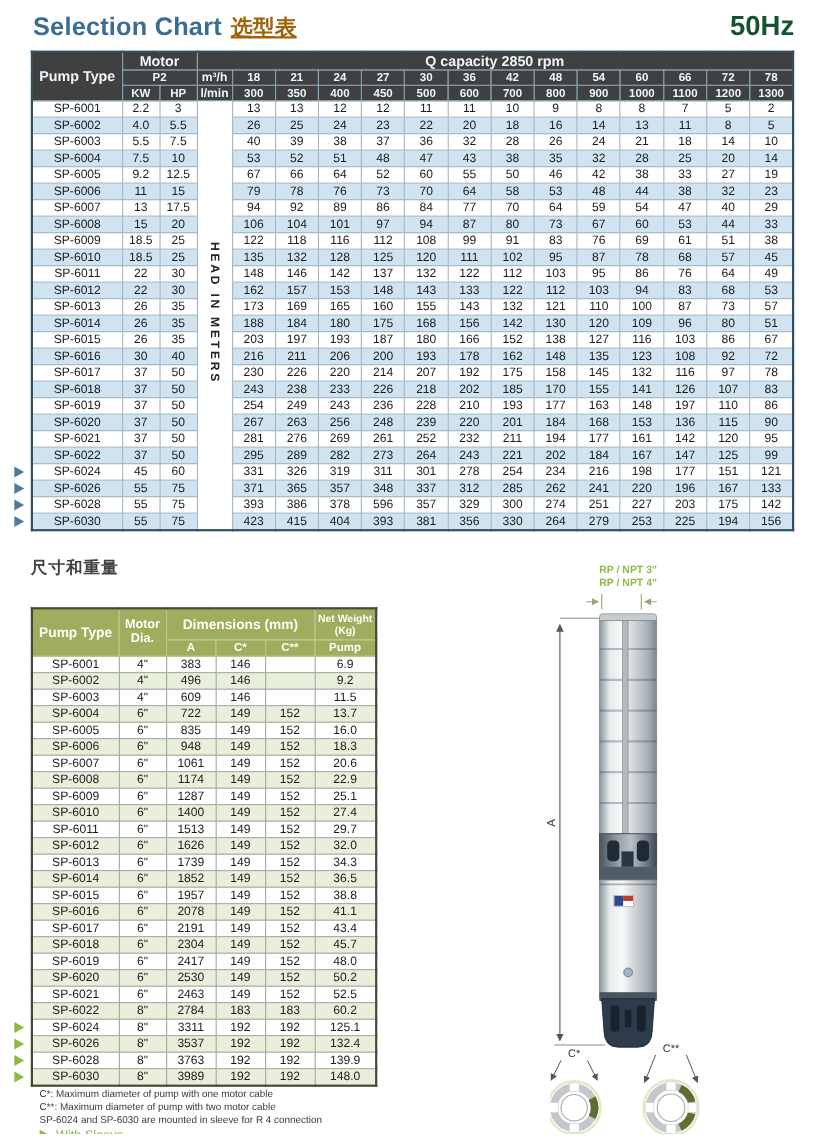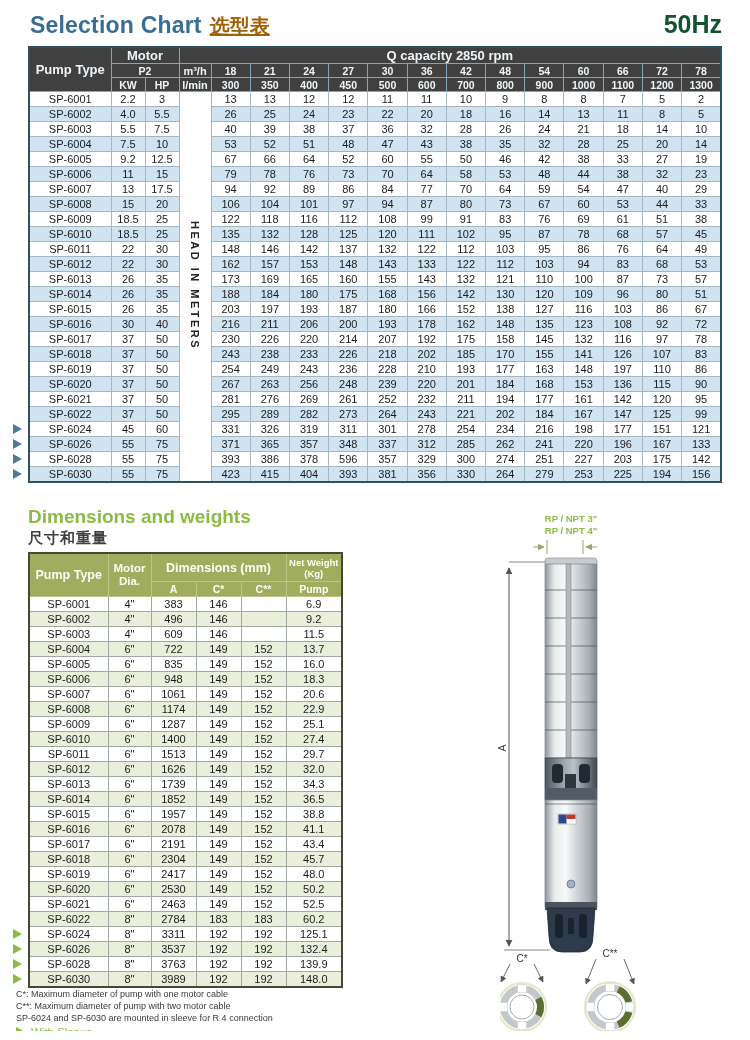--- a/index.html
+++ b/index.html
@@ -40,21 +40,21 @@
   .row-arrow{position:absolute;left:-15px;width:0;height:0;
              border:5px solid transparent;border-right:none;border-left:9px solid #4d7c9b;}
   .row-arrow.green{border-left-color:#8cbb43;}
 
   
   .t2-title{position:absolute;left:28px;top:506px;}
   .t2-title .en{font-size:19px;font-weight:bold;color:#8cbb43;}
   .t2-title .cn{font-size:15px;font-weight:bold;color:#404040;letter-spacing:1px;margin-top:1px;}
 
   
-  .notes{position:absolute;left:16px;top:988px;font-size:9px;line-height:12px;color:#3a3a3a;}
+  .notes{position:absolute;left:36px;top:988px;font-size:9px;line-height:12px;color:#3a3a3a;}
   .note-sleeve{display:flex;align-items:center;gap:6px;color:#8cbb43;
                font-size:11.5px;font-weight:normal;margin-top:2px;}
   .tri{width:0;height:0;border:5px solid transparent;border-right:none;border-left:9px solid #8cbb43;}
 
   
   .figure{position:absolute;left:500px;top:512px;width:250px;height:528px;}
   .figure svg{position:absolute;left:0;top:0;}
   .fig-label{position:absolute;font-size:9.5px;font-weight:bold;color:#8cbb43;
              text-align:center;white-space:nowrap;}
   #rp3{left:25px;top:1px;width:92px;}
@@ -598,21 +598,20 @@
           </tr>
         </tbody>
     </table>
   <span class="row-arrow " style="top: 377.5px;"></span>
       <span class="row-arrow " style="top: 392.5px;"></span>
       <span class="row-arrow " style="top: 407.5px;"></span>
       <span class="row-arrow " style="top: 423px;"></span>
     </div>
 
   <div class="t2-title">
-    <div class="en">Dimensions and weights</div>
     <div class="cn">尺寸和重量</div>
   </div>
 
   <div class="tbl-wrap" id="t2-wrap">
     <table id="t2">
       <colgroup>
         <col style="width:79px">
           <col style="width:43px">
           <col style="width:45px">
         <col style="width:45px">

